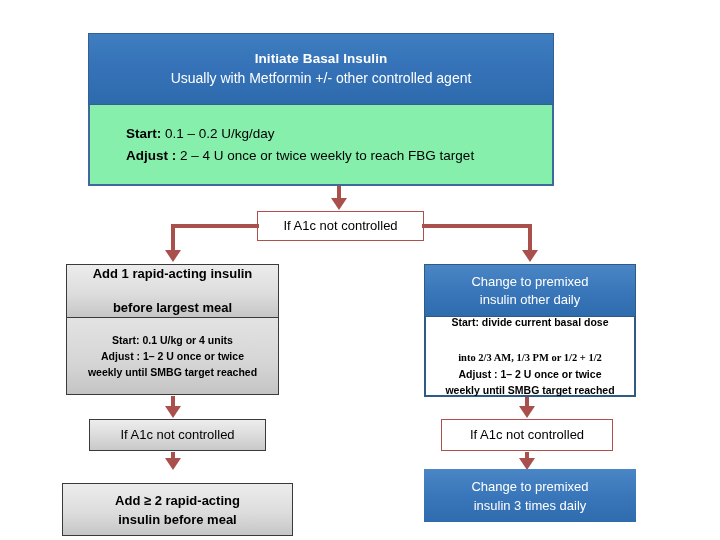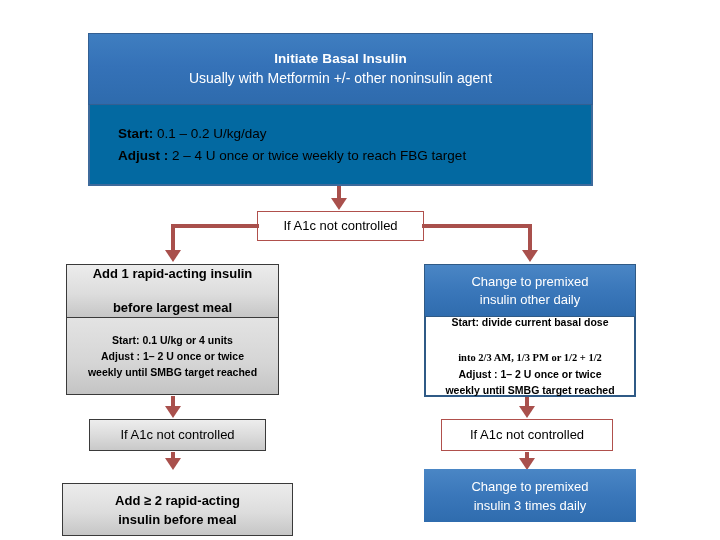--- a/index.html
+++ b/index.html
@@ -31,21 +31,21 @@
     flex-direction: column;
     align-items: center;
     justify-content: center;
     text-align: center;
   }
 
   
   #top-card {
     left: 88px;
     top: 33px;
-    width: 505px;
+    width: 466px;
     height: 153px;
   }
   .top-header {
     box-sizing: border-box;
     width: 100%;
     height: 72px;
     background: linear-gradient(180deg, #3f7ec0 0%, #3572b8 45%, #2e6bad 100%);
     border: 1px solid #335f92;
     display: flex;
     flex-direction: column;
@@ -61,28 +61,28 @@
   }
   .top-header .l2 {
     font-size: 14px;
     font-weight: normal;
     line-height: 20px;
   }
   .top-body {
     box-sizing: border-box;
     width: 100%;
     height: 81px;
-    background: #0369a1;
+    background: #86efac;
     border: 2px solid #3d6a9b;
     border-top: none;
     display: flex;
     flex-direction: column;
     align-items: flex-start;
     justify-content: center;
-    padding-left: 28px;
+    padding-left: 36px;
   }
   .top-body .row {
     font-size: 13.5px;
     line-height: 22px;
     white-space: nowrap;
   }
   .top-body .row b { font-weight: bold; }
 
   
   .decision-red {
@@ -238,21 +238,21 @@
   }
 </style>
 </head>
 <body>
 
 <div class="stage">
 
   <div class="node" id="top-card">
     <div class="top-header">
       <div class="l1">Initiate Basal Insulin</div>
-      <div class="l2">Usually with Metformin +/- other noninsulin agent</div>
+      <div class="l2">Usually with Metformin +/- other controlled agent</div>
     </div>
     <div class="top-body">
       <div class="row">
         <b>Start:</b><span> 0.1 – 0.2 U/kg/day</span>
       </div>
       <div class="row">
         <b>Adjust :</b><span> 2 – 4 U once or twice weekly to reach FBG target</span>
       </div>
     </div>
   </div>

